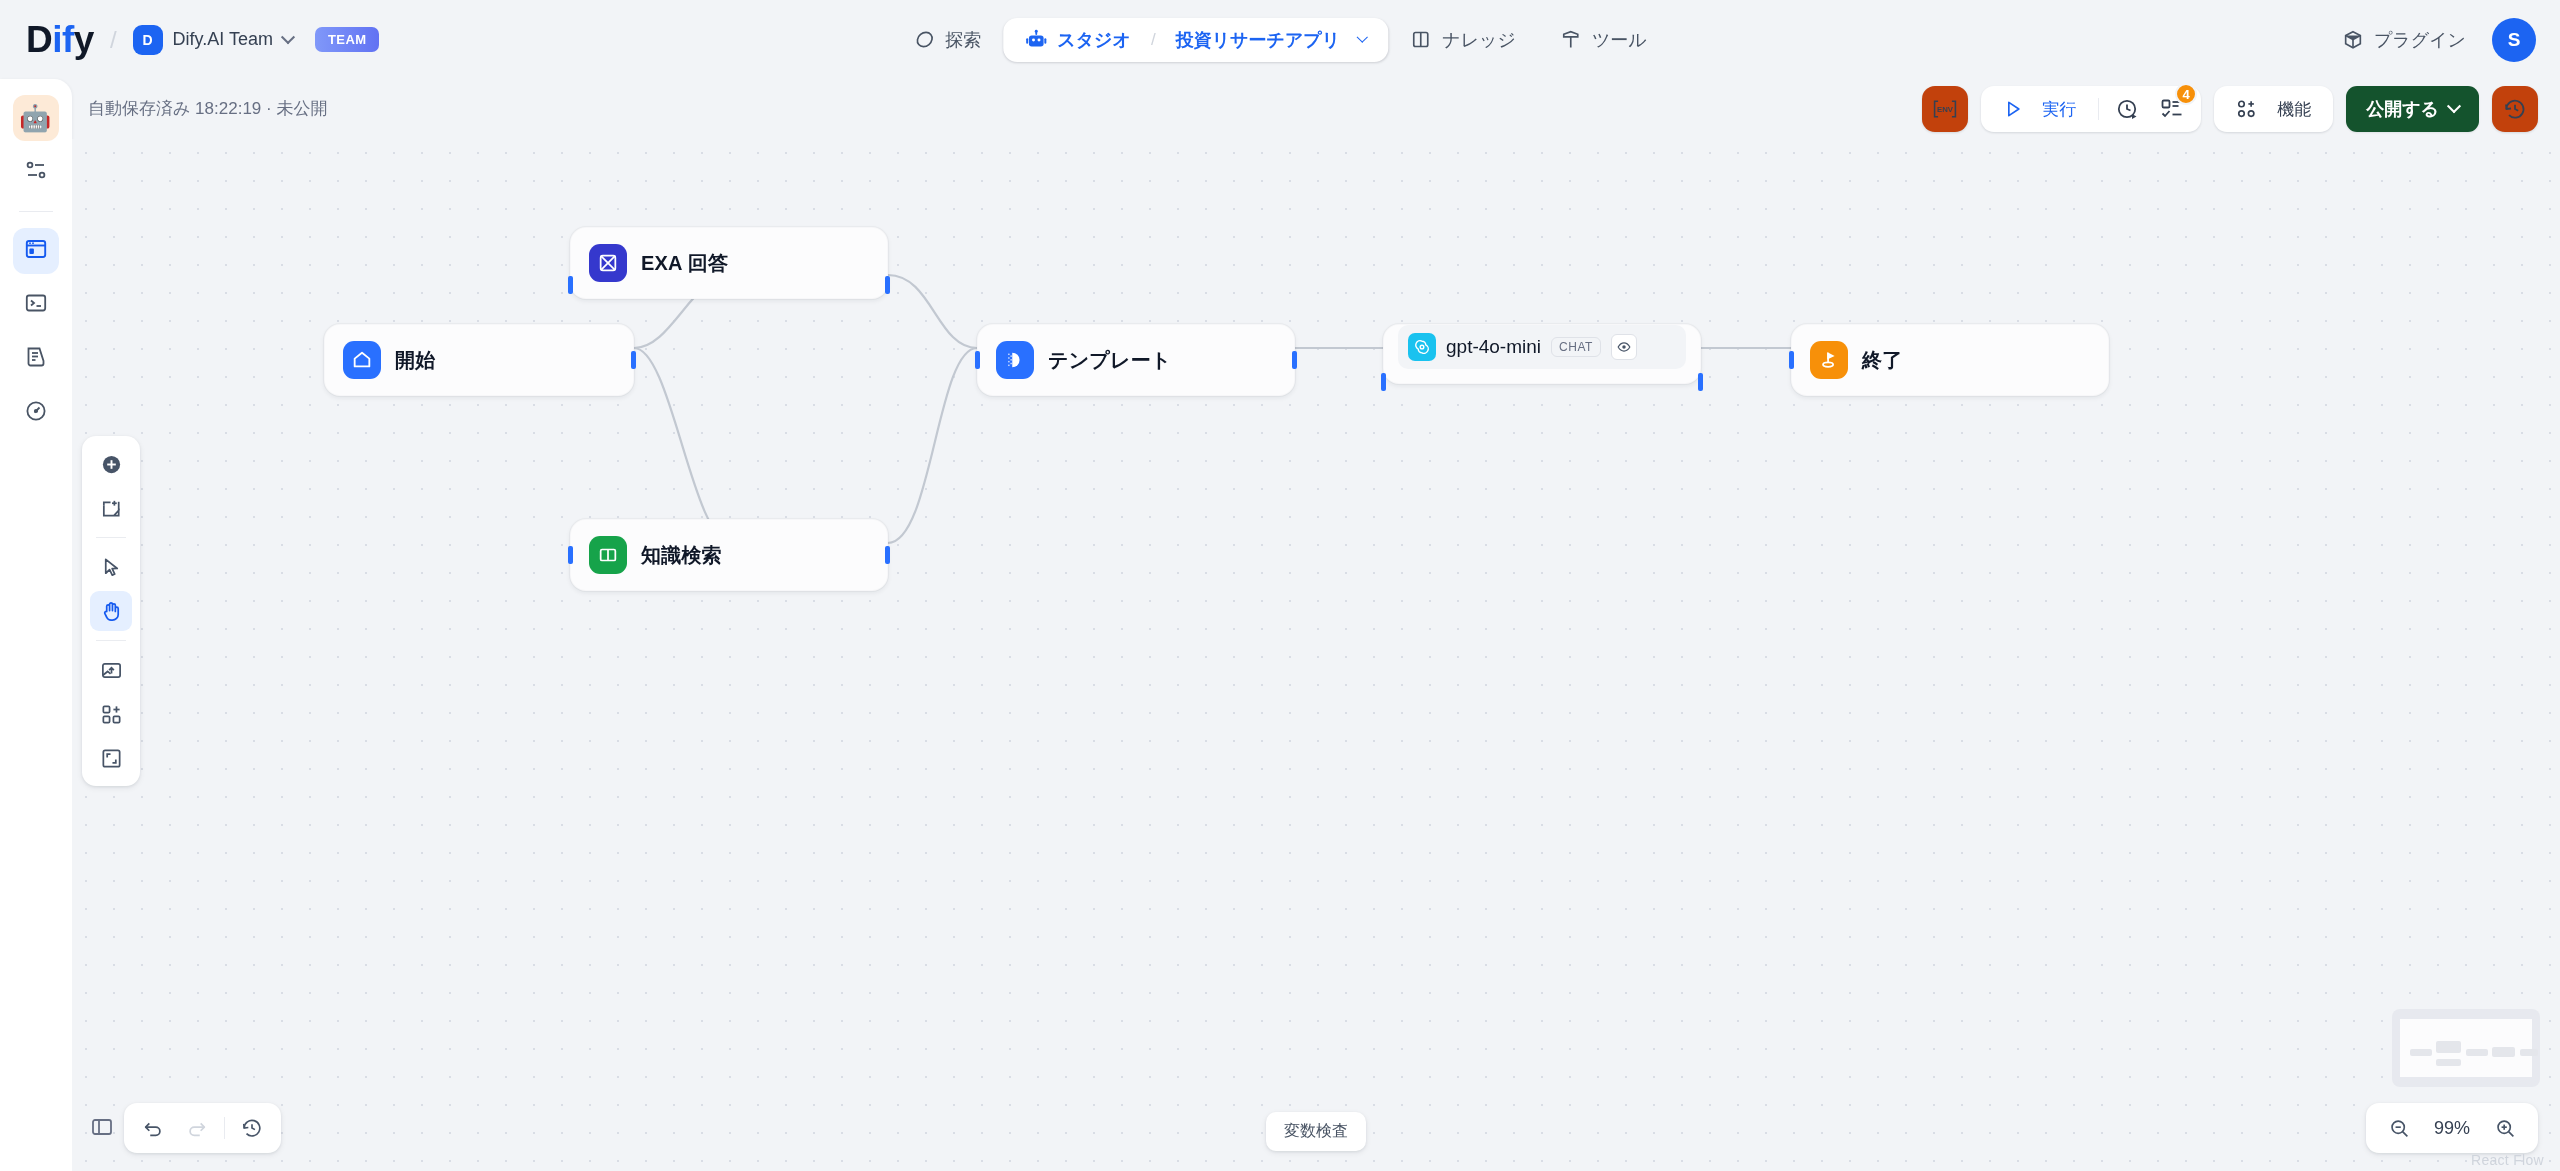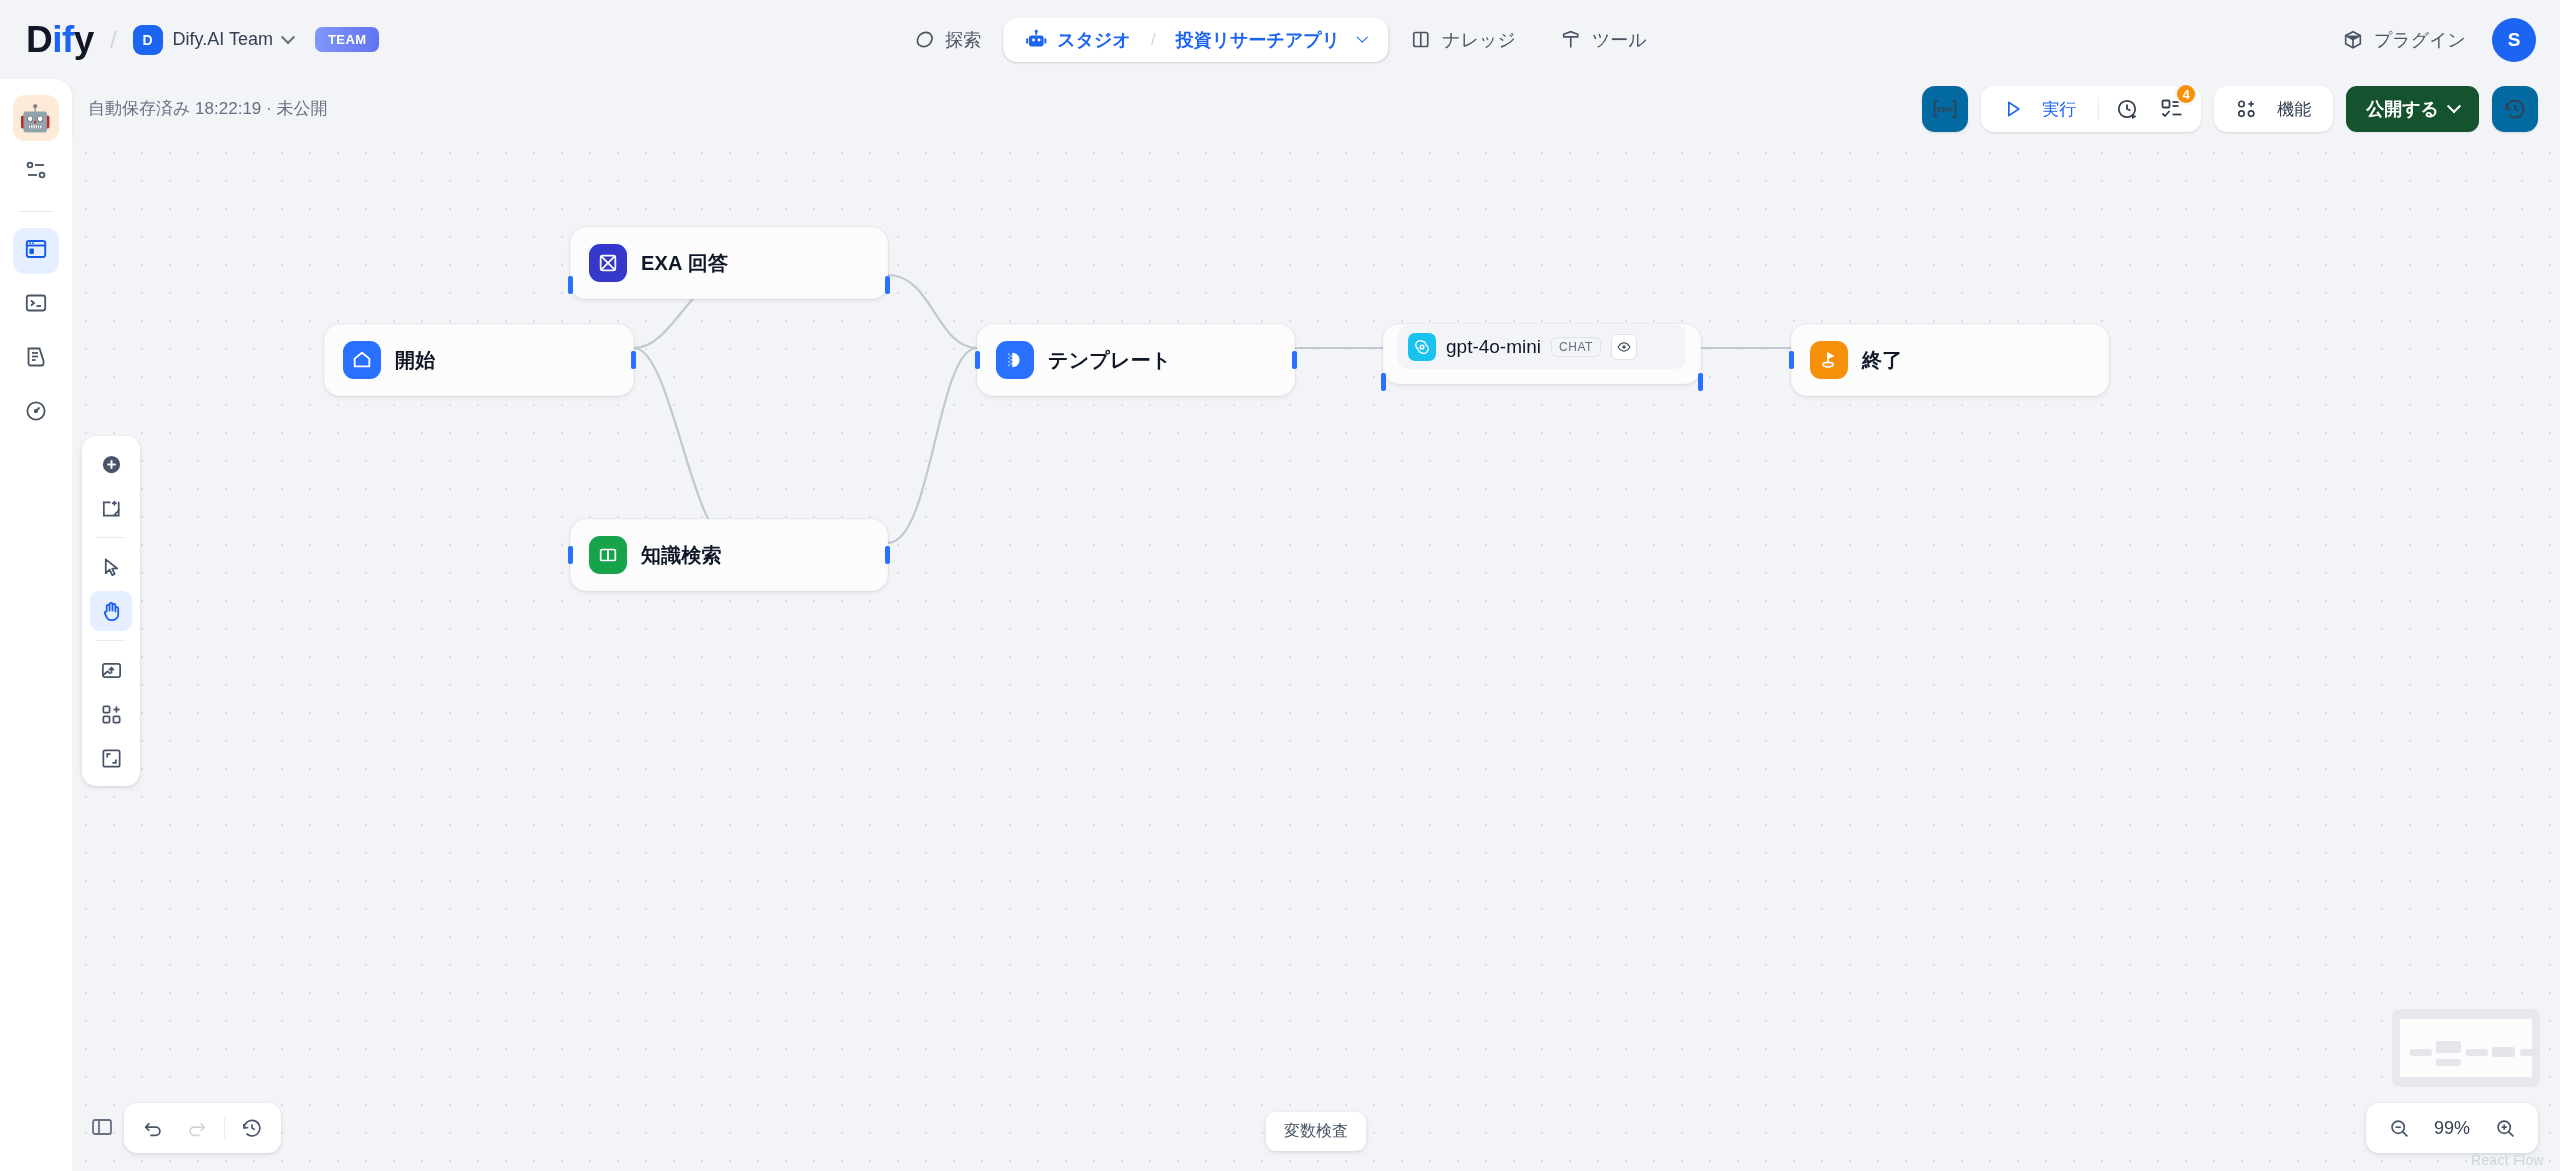--- a/index.html
+++ b/index.html
@@ -78,21 +78,21 @@
     background:#f79009; color:#fff; border-radius:11px; font-size:13px; font-weight:700;
     display:flex; align-items:center; justify-content:center; border:2px solid #f2f4f7;
   }
   .btn-primary {
     background:#14532d; color:#fff; border-radius:11px; height:46px; padding:0 20px;
     display:flex; align-items:center; gap:10px; font-size:18px; font-weight:600; cursor:pointer;
     box-shadow:0 1px 2px rgba(16,24,40,.08);
   }
   .btn-primary .chev { border-color:#fff; }
   .sq-btn {
-    background:#0369a1; border-radius:13px; width:46px; height:46px; display:flex; align-items:center; justify-content:center;
+    background:#c2410c; border-radius:13px; width:46px; height:46px; display:flex; align-items:center; justify-content:center;
     box-shadow:0 1px 2px rgba(16,24,40,.05), 0 1px 3px rgba(16,24,40,.08); cursor:pointer;
   }
 
   
   .rail {
     position:absolute; left:0; top:79px; width:72px; height:1092px;
     background:#fff; border-top-right-radius:18px;
     display:flex; flex-direction:column; align-items:center; padding-top:16px; gap:8px;
     box-shadow: 1px 0 3px rgba(16,24,40,.04);
   }

